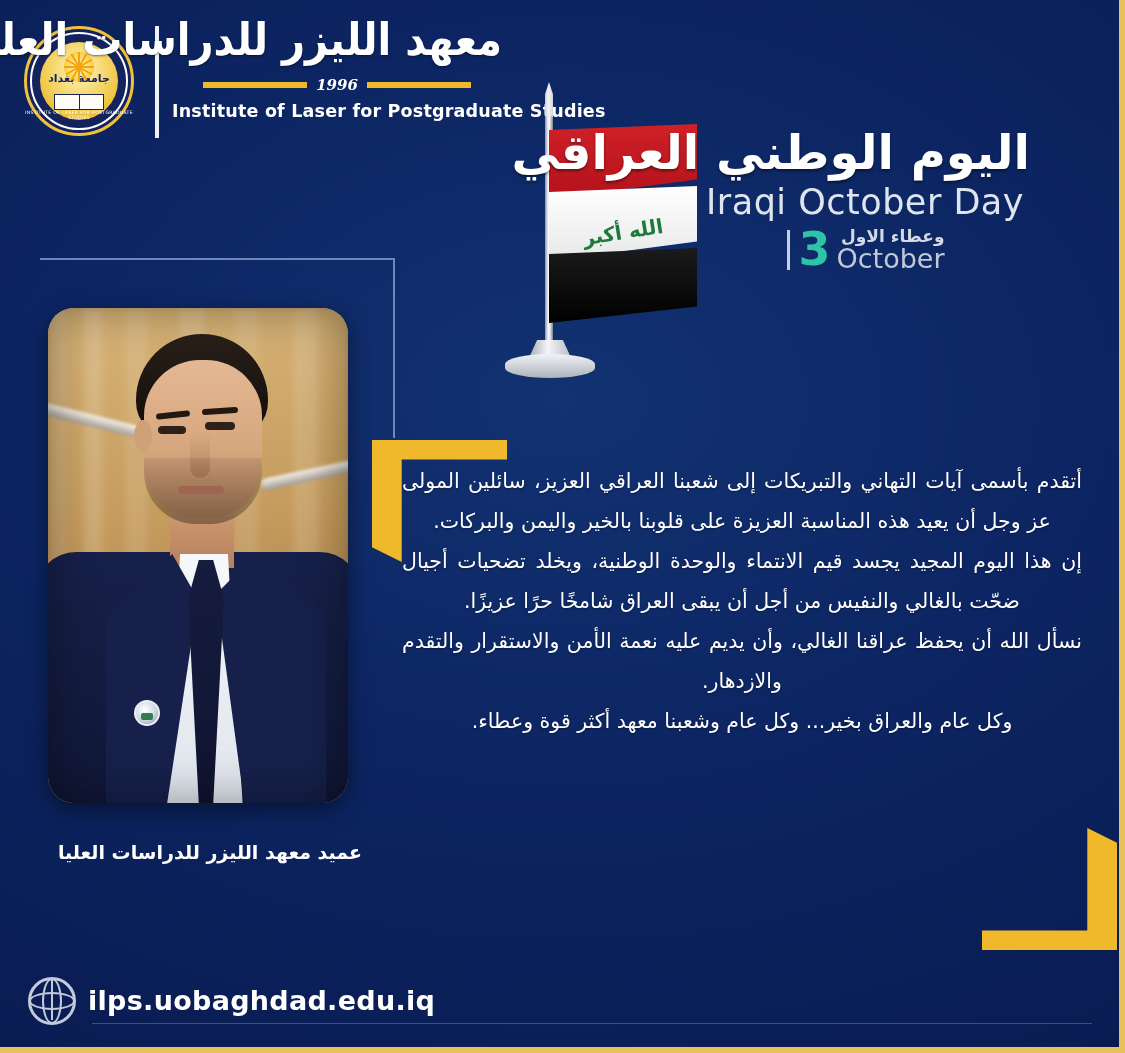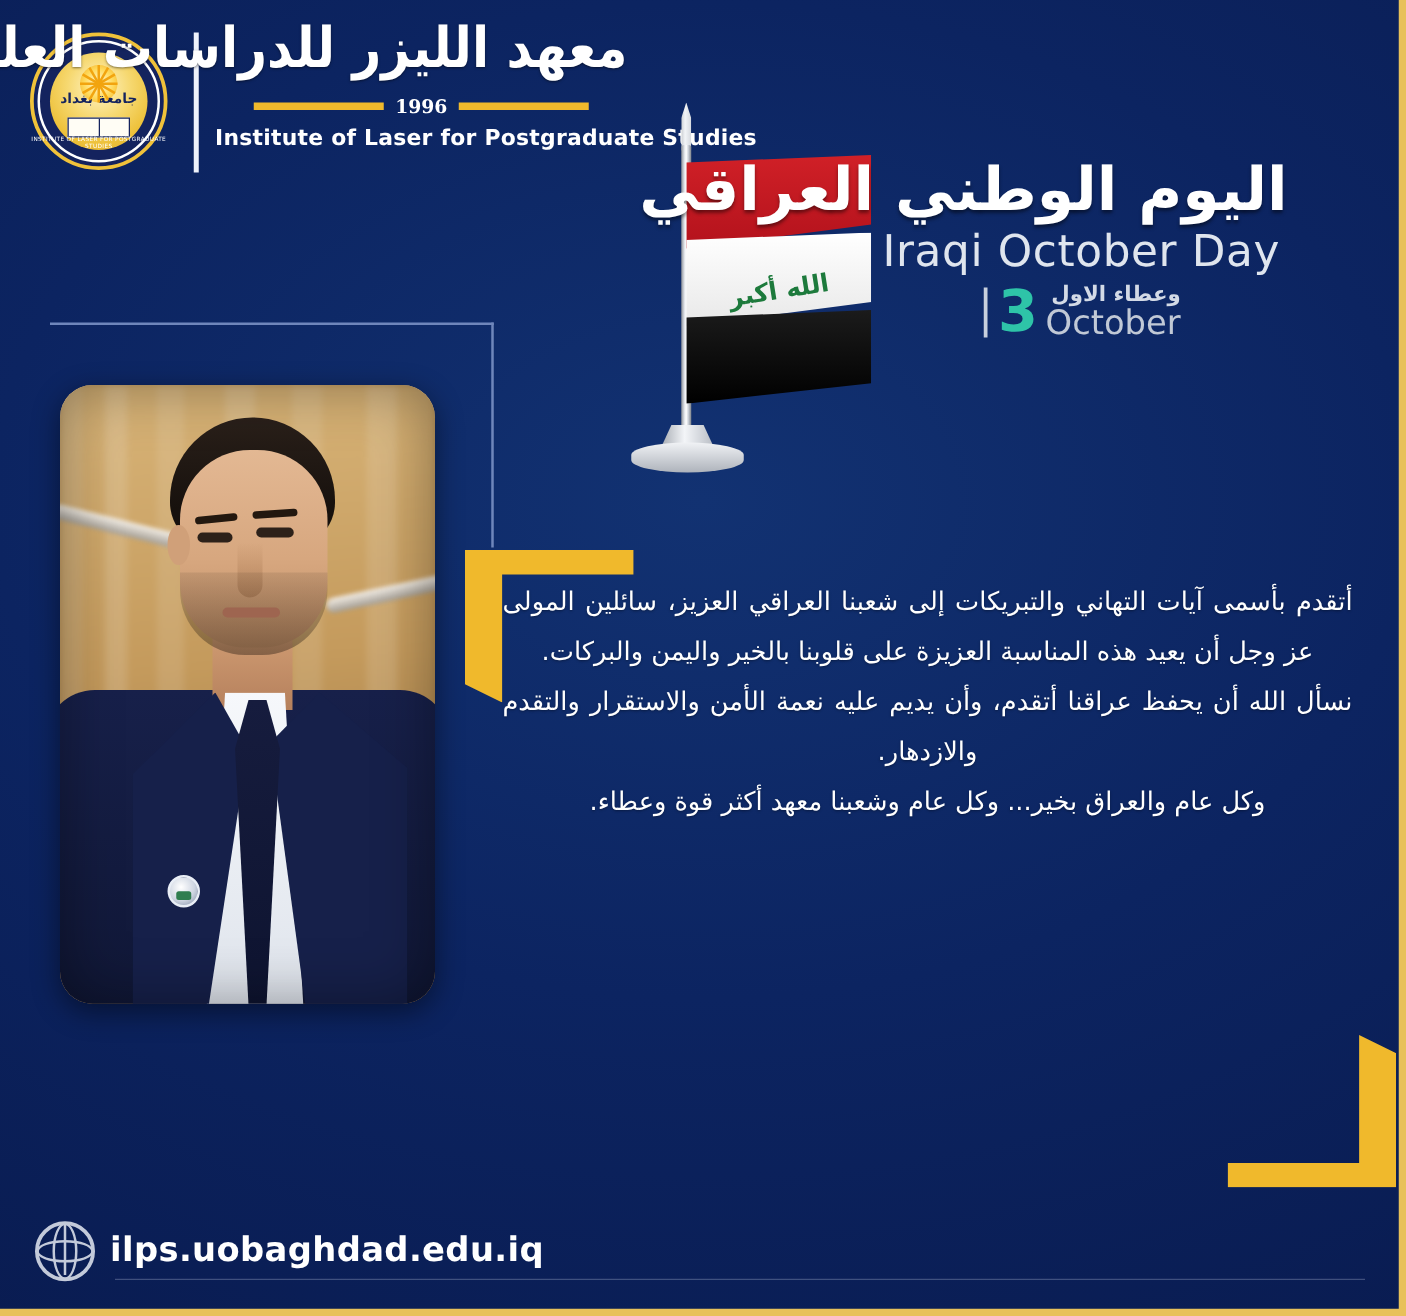--- a/index.html
+++ b/index.html
@@ -62,21 +62,21 @@
     direction:rtl;color:#ffffff;font-size:40px;font-weight:bold;
     line-height:1.15;letter-spacing:-1px;
     text-shadow:0 1px 2px rgba(0,0,0,.5);
     white-space:nowrap;
     transform:scaleY(1.12);
   }
   .yearrow{
     display:flex;align-items:center;justify-content:center;gap:9px;margin-top:14px;
   }
   .bar{height:6px;width:104px;background:#f0b92c;}
-  .year{color:#ffffff;font-size:15px;font-weight:bold;font-family:"DejaVu Serif",serif;}
+  .year{color:#ffffff;font-size:15px;font-weight:bold;font-family:"DejaVu Serif",serif;font-style:italic;}
   .en-logotype{
     color:#ffffff;font-size:17.5px;font-weight:bold;margin-top:7px;letter-spacing:.2px;
     white-space:nowrap;
   }
 
   
   .flagwrap{position:absolute;left:487px;top:82px;width:205px;height:310px;}
   .pole{position:absolute;left:58px;top:34px;width:8px;height:248px;
     background:linear-gradient(90deg,#8e9299 0%,#e9ecf1 35%,#ffffff 50%,#c9ced6 72%,#7d8288 100%);
     border-radius:2px;}
@@ -367,28 +367,30 @@
     <div class="brow-r"></div>
     <div class="eye-l"></div>
     <div class="eye-r"></div>
     <div class="nose"></div>
     <div class="beard"></div>
     <div class="mouth"></div>
     <div class="vignette"></div>
   </div>
 
   <div class="caption">
+    <div class="cap-title">عميد معهد الليزر للدراسات العليا</div>
   </div>
 
   <div class="msgblock">
     <div class="br-tl"></div>
     <div class="br-br"></div>
     <div class="msgtext">
       <p>أتقدم بأسمى آيات التهاني والتبريكات إلى شعبنا العراقي العزيز، سائلين المولى عز وجل أن يعيد هذه المناسبة العزيزة على قلوبنا بالخير واليمن والبركات.</p>
-      <p>نسأل الله أن يحفظ عراقنا أتقدم، وأن يديم عليه نعمة الأمن والاستقرار والتقدم والازدهار.</p>
+      <p>إن هذا اليوم المجيد يجسد قيم الانتماء والوحدة الوطنية، ويخلد تضحيات أجيال ضحّت بالغالي والنفيس من أجل أن يبقى العراق شامخًا حرًا عزيزًا.</p>
+      <p>نسأل الله أن يحفظ عراقنا الغالي، وأن يديم عليه نعمة الأمن والاستقرار والتقدم والازدهار.</p>
       <p>وكل عام والعراق بخير... وكل عام وشعبنا معهد أكثر قوة وعطاء.</p>
     </div>
   </div>
 
   <div class="footer">
     <div class="globe">
       <div class="mer"></div>
       <div class="ell1"></div>
       <div class="ell2"></div>
     </div>

